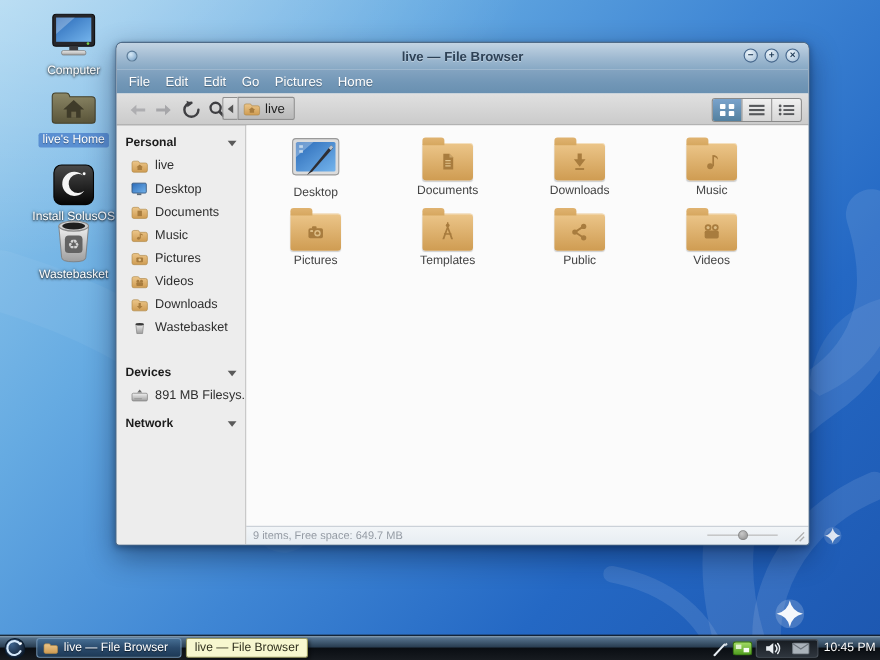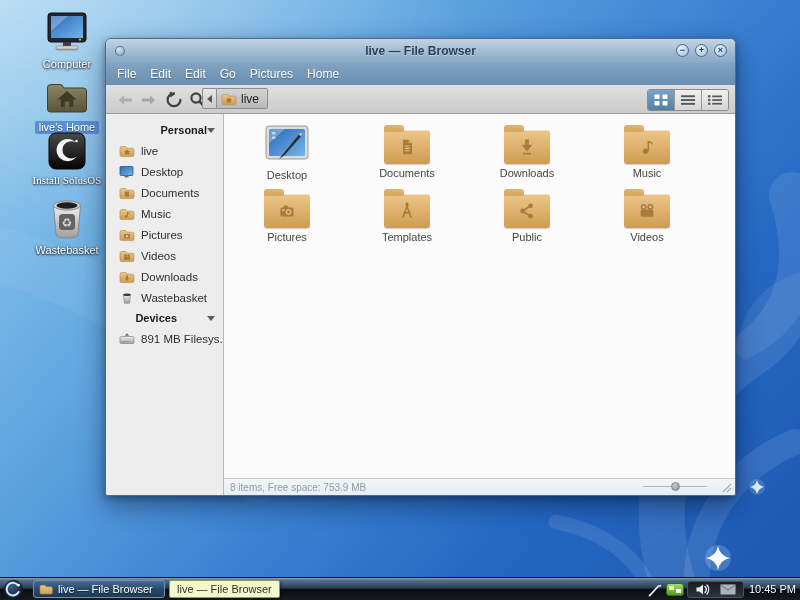--- a/index.html
+++ b/index.html
@@ -54,21 +54,21 @@
   .path-tab .plabel{font-size:12px;color:#1e1e1e;}
   .viewgroup{position:absolute;right:6px;top:4px;display:flex;border:1px solid #8a8a8a;border-radius:3px;overflow:hidden;}
   .vbtn{width:26px;height:20px;display:flex;align-items:center;justify-content:center;
     background:linear-gradient(180deg,#f0f0f0,#d6d6d6);border-left:1px solid #9a9a9a;}
   .vbtn:first-child{border-left:none;}
   .vbtn.active{background:linear-gradient(180deg,#7aa3cc,#53809f);}
 
   .win-body{flex:1;display:flex;min-height:0;}
   .sidebar{width:118px;flex:0 0 118px;background:#ededed;border-right:1px solid #b9b9b9;
     overflow:hidden;padding-top:3px;box-sizing:border-box;}
-  .section-h{height:20px;margin-top:3px;padding:0 8px;display:flex;align-items:center;justify-content:flex-end;}
+  .section-h{height:20px;margin-top:3px;padding:0 8px;display:flex;align-items:center;justify-content:space-between;}
   .section-h .st{font-size:11px;font-weight:bold;color:#1c1c1c;}
   .tri{width:0;height:0;border-left:4px solid transparent;border-right:4px solid transparent;border-top:5px solid #5a5a5a;}
   .srow{height:21px;display:flex;align-items:center;padding-left:13px;gap:6px;}
   .sic{width:16px;height:14px;flex:0 0 16px;display:flex;align-items:center;}
   .slb{font-size:11.5px;color:#2e2e2e;white-space:nowrap;}
 
   .main-col{flex:1;display:flex;flex-direction:column;min-width:0;}
   .main{flex:1;background:#fbfbfb;position:relative;}
   .grid{position:absolute;left:3px;top:8px;display:grid;grid-template-columns:repeat(4,120px);row-gap:2px;}
   .fcell{width:120px;height:62px;display:flex;flex-direction:column;align-items:center;}
@@ -178,21 +178,21 @@
     <div class="ic">
       <svg width="44" height="37">
         <path d="M2.5 7.5 q0-3 3-3 h9.5 q2.3 0 2.9 1.8 l.6 1.7 h20 q3 0 3 3 v18 q0 3-3 3 h-33 q-3 0-3-3 z" fill="url(#gol)" stroke="#44402b"></path>
         <path d="M22 11 L12.5 19.5 h3.2 v7.5 h12.6 v-7.5 h3.2 z" fill="#3f3b29"></path>
         <rect x="19.8" y="21.5" width="4.4" height="5.5" fill="#6b6549"></rect>
       </svg>
     </div>
     <span class="dlabel sel">live's Home</span>
   </div>
 
-  <div class="dicon" style="left:29px;top:132px;font-family:Liberation Serif, serif;">
+  <div class="dicon" style="left:29px;top:149px;">
     <div class="ic">
       <svg width="38" height="38">
         <rect x="1" y="1" width="36" height="36" rx="7" fill="url(#gblk)" stroke="#050505"></rect>
         <path d="M27.5 10.5 A11 11 0 1 0 28.6 24.4 A8.6 8.6 0 1 1 27.5 10.5 Z" fill="#f4f4f4"></path>
         <circle cx="28.5" cy="9" r="1.3" fill="#ffffff"></circle>
       </svg>
     </div>
     <span class="dlabel">Install SolusOS</span>
   </div>
 
@@ -372,35 +372,39 @@
       <div class="srow">
         <span class="sic">
             <svg width="16" height="14">
               <path d="M4.5 3.8 h7 l-.9 8.4 H5.4 z" fill="url(#gsil)" stroke="#808080" stroke-width="0.6"></path>
               <ellipse cx="8" cy="3.8" rx="3.8" ry="1.2" fill="#3a3a3a"></ellipse>
             </svg>
           </span>
         <span class="slb">Wastebasket</span>
       </div>
 
-      <div class="section-h" style="margin-top:0;gap:30px;">
+      <div class="section-h" style="margin-top:21px;gap:30px;">
         <span class="st">Devices</span>
         <span class="tri"></span>
       </div>
       <div class="srow">
         <span class="sic">
             <svg width="16" height="14">
               <rect x="1" y="4.5" width="14" height="7" rx="1.2" fill="url(#gsil)" stroke="#858585" stroke-width="0.7"></rect>
               <path d="M8 1.2 l2.2 2.6 H5.8 z" fill="#6a6a6a"></path>
               <rect x="3" y="9" width="7" height="1" fill="#9a9a9a"></rect>
             </svg>
           </span>
         <span class="slb">891 MB Filesys...</span>
       </div>
 
+      <div class="section-h" style="margin-top:5px;">
+        <span class="st">Network</span>
+        <span class="tri"></span>
+      </div>
     </div>
 
     <div class="main-col">
       <div class="main">
         <div class="grid">
 
           <div class="fcell">
             <svg width="46" height="42" style="margin-top:2px">
               <rect x="2" y="2" width="42" height="33" rx="3" fill="#dcdcdc" stroke="#9a9a9a"></rect>
               <rect x="5" y="5" width="36" height="27" rx="1.5" fill="url(#gscr)"></rect>
@@ -496,21 +500,21 @@
                 <rect x="3.6" y="8.6" width="12.8" height="7.2" rx="1.5" fill="#a87c3e"></rect>
               </svg>
             </div>
             <div class="flabel">Videos</div>
           </div>
 
         </div>
       </div>
 
       <div class="statusbar">
-        <span class="status-text">8 items, Free space: 753.9 MB</span>
+        <span class="status-text">9 items, Free space: 649.7 MB</span>
         <span class="zslider">
             <span class="zthumb"></span>
           </span>
         <svg class="grip" width="11" height="11">
           <path d="M10 2 L2 10 M10 6 L6 10" stroke="#aeaeae" stroke-width="1.2"></path>
         </svg>
       </div>
     </div>
   </div>
 </div>

